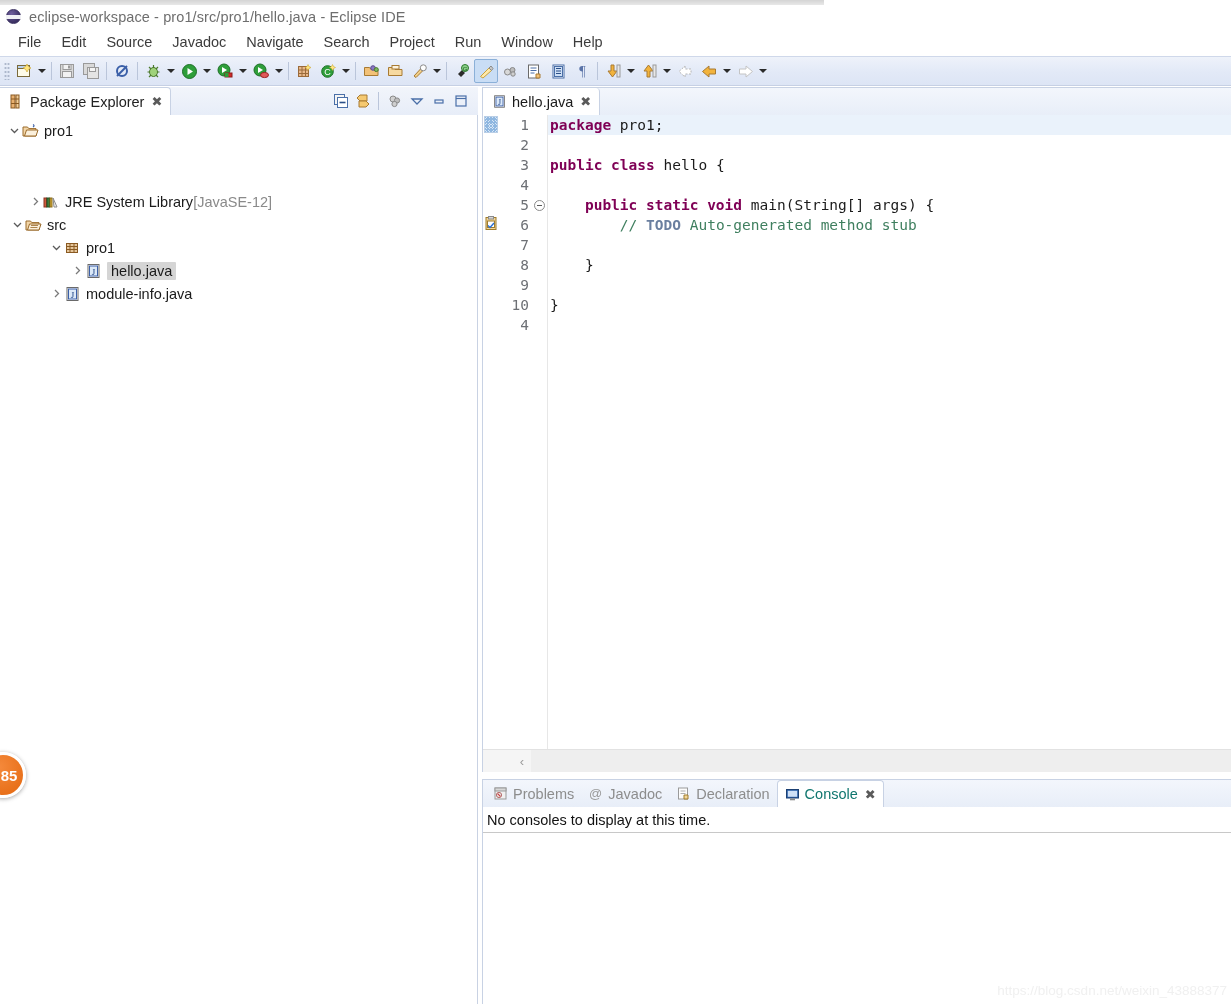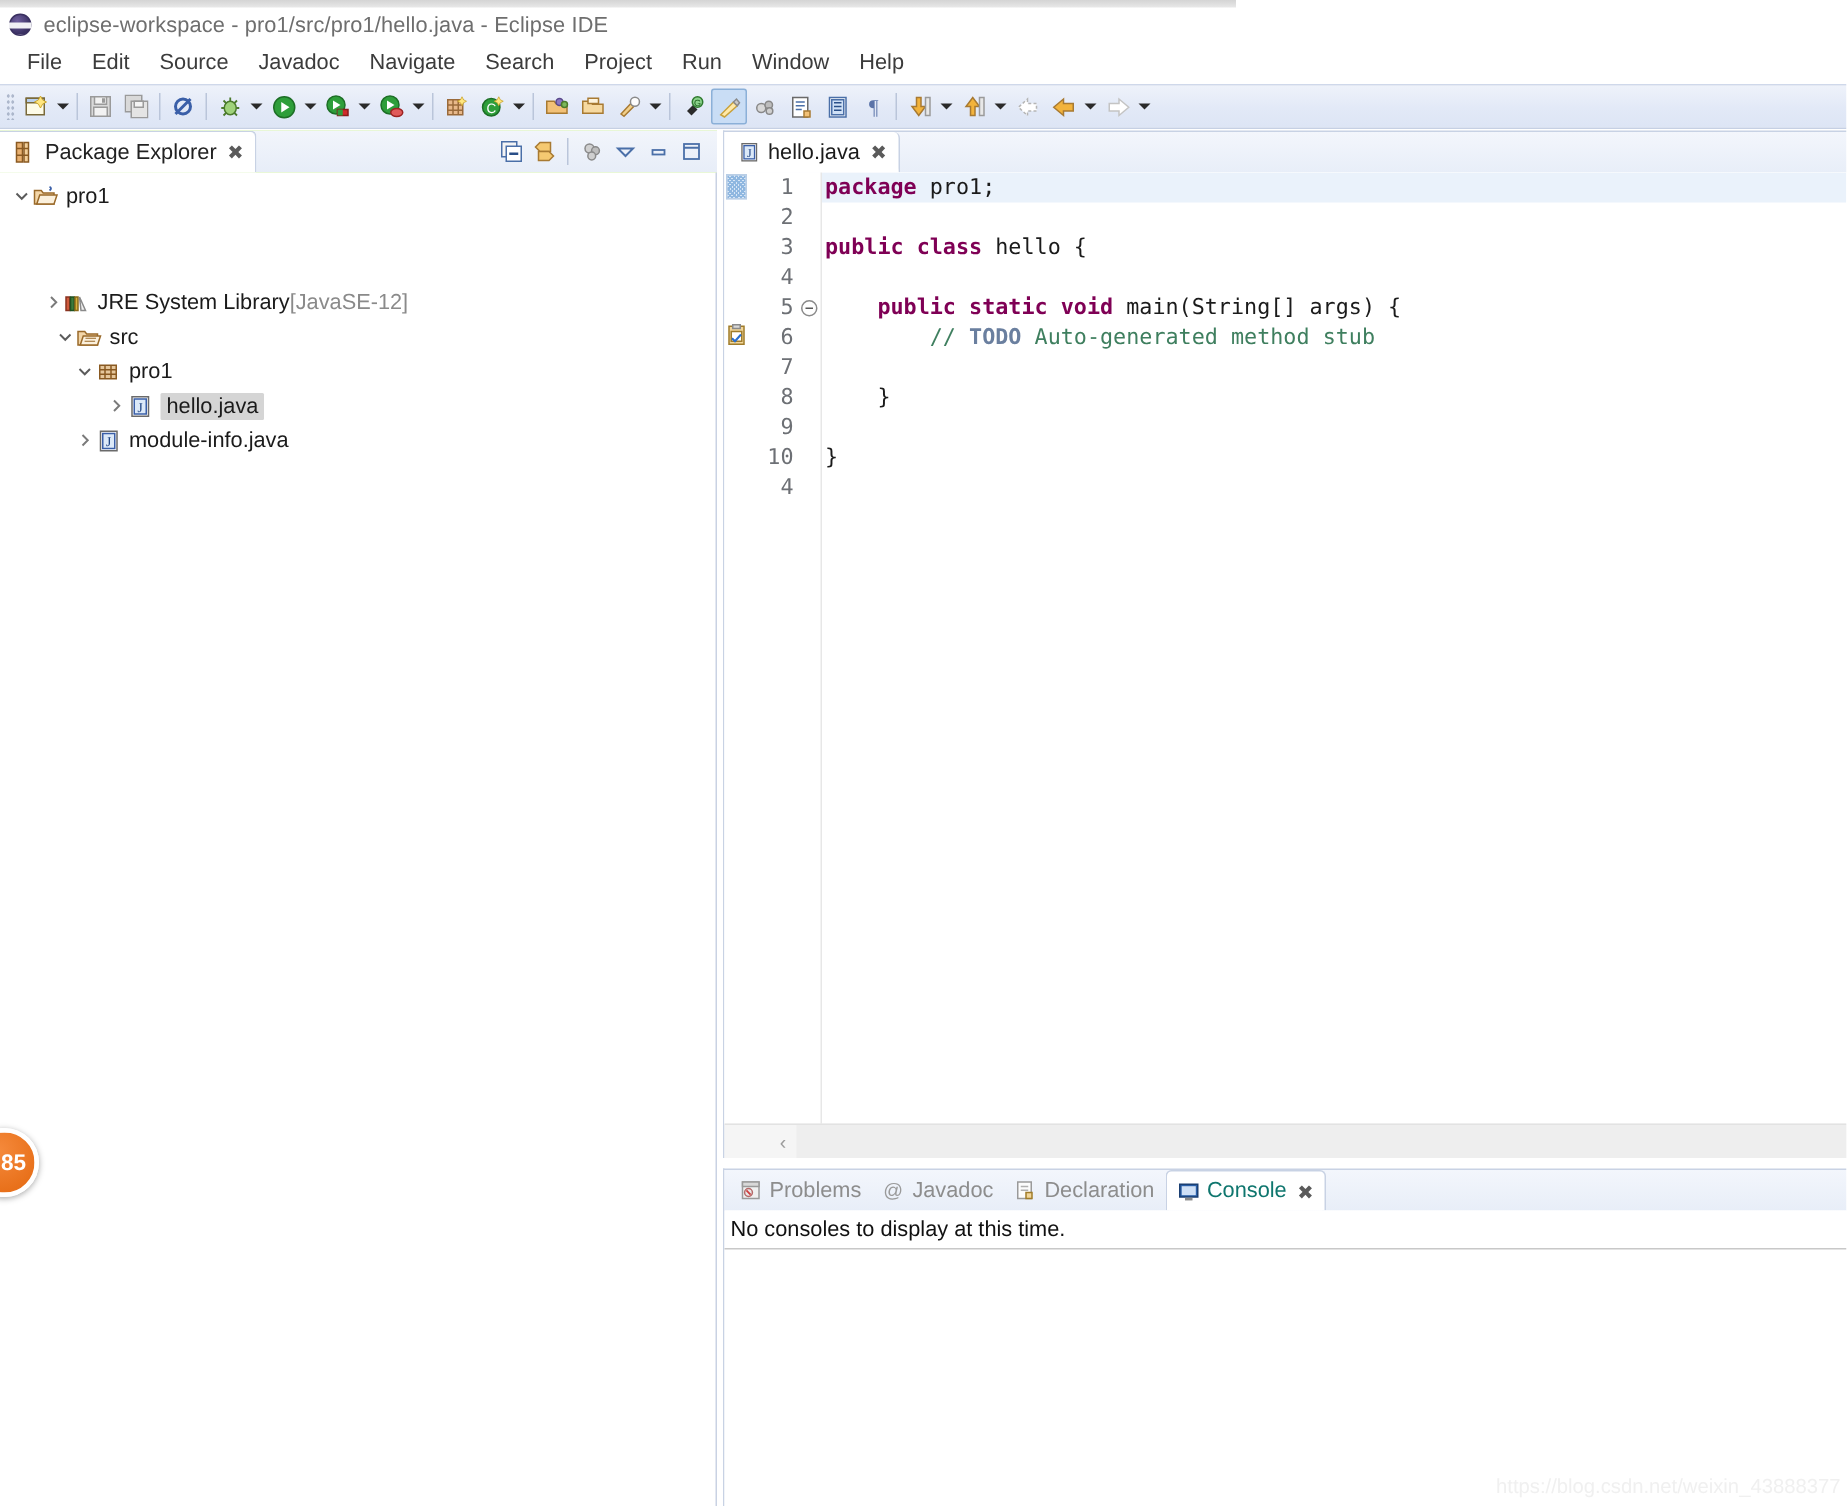--- a/index.html
+++ b/index.html
@@ -740,21 +740,21 @@
               <rect x="1" y="4" width="2.5" height="9" fill="#cf5a3c" stroke="#8a3320"></rect>
               <rect x="4" y="4" width="2.5" height="9" fill="#3c7a3c" stroke="#1f5220"></rect>
               <rect x="7" y="4" width="2" height="9" fill="#d8b23c" stroke="#8a6a18"></rect>
               <path d="M10 4 L14 13 H11 Z" fill="#f0f0f0" stroke="#8a8a8a"></path>
             </svg>
           </span>
           <span>JRE System Library</span>
           <span class="tree-suffix"> [JavaSE-12]</span>
         </div>
 
-        <div class="tree-row" style="padding-left:35px;">
+        <div class="tree-row" style="padding-left:9px;">
           <span class="tw">
             <svg width="11" height="11" viewBox="0 0 11 11">
                 <path d="M2 4 L5.5 7.5 L9 4" fill="none" stroke="#5b5b5b" stroke-width="1.3"></path>
               </svg>
           </span>
           <span class="tree-icon">
             <svg width="17" height="16" viewBox="0 0 17 16">
               <path d="M1 13 V4 h4.5 l1.3 1.6 H14 V13 Z" fill="#f3d6a8" stroke="#9a6a2a"></path>
               <path d="M2.5 13 L4.5 7 H16 L14 13 Z" fill="#fbf0dc" stroke="#9a6a2a"></path>
               <line x1="6" y1="8.5" x2="13" y2="8.5" stroke="#9a6a2a" stroke-width=".8"></line>

